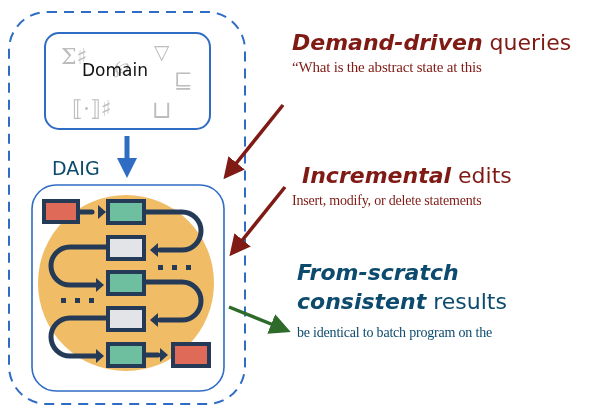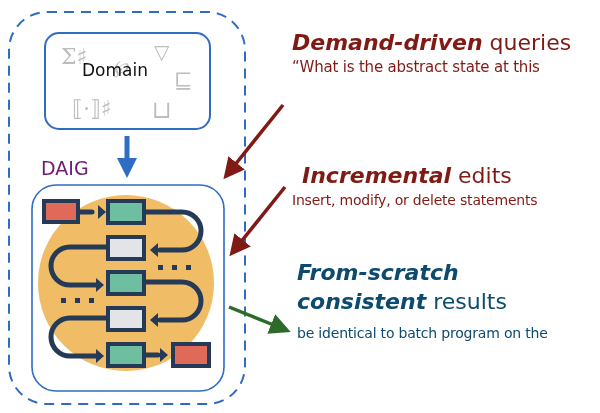--- a/index.html
+++ b/index.html
@@ -3,23 +3,23 @@
 <meta charset="utf-8">
 <style>
   html, body { margin:0; padding:0; background:#ffffff; }
   body { width:600px; height:413px; position:relative; overflow:hidden; font-family:"DejaVu Sans", sans-serif; }
   svg.art { position:absolute; left:0; top:0; }
   .txt { position:absolute; white-space:nowrap; }
   .red { color:#7f1a14; }
   .green { color:#0c4a6e; }
   .big { font-size:22px; line-height:26px; }
   .big b { font-style:italic; font-weight:bold; }
-  .small { font-size:14px; line-height:17px; letter-spacing:-0.2px; }
+  .small { font-size:14px; line-height:17px; letter-spacing:-0.2px;font-family:Liberation Serif, serif; }
   .ad-label { position:absolute; left:60px; top:60px; width:110px; text-align:center; font-size:17px; line-height:21px; color:#111; }
-  .daig { position:absolute; left:41px; top:157px; font-size:19px; color:#701a75; }
+  .daig { position:absolute; left:52px; top:157px; font-size:19px; color:#0c4a6e; }
   .sym { position:absolute; color:#bdbdbd; font-family:"DejaVu Serif", serif; }
 </style>
 </head>
 <body>
 
 <svg class="art" width="600" height="413" viewBox="0 0 600 413">
   <defs>
     <marker id="ah-red" markerWidth="6" markerHeight="6" refX="3" refY="3" orient="auto" markerUnits="strokeWidth">
       <path d="M0,0 L6,3 L0,6 Z" fill="#7f1a14"></path>
     </marker>

